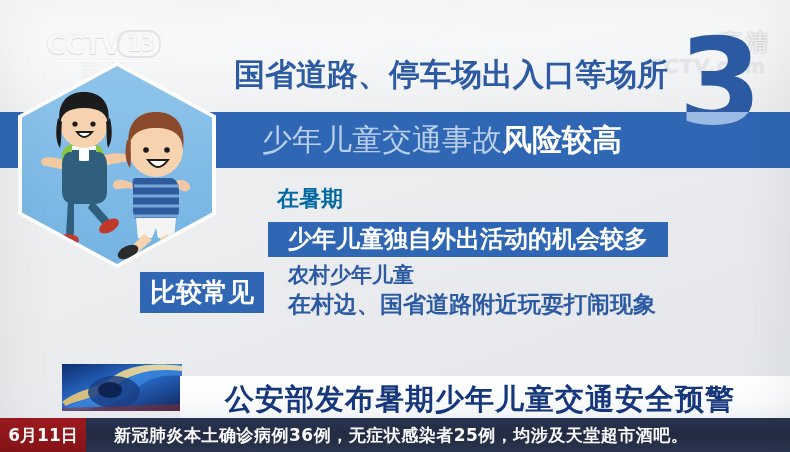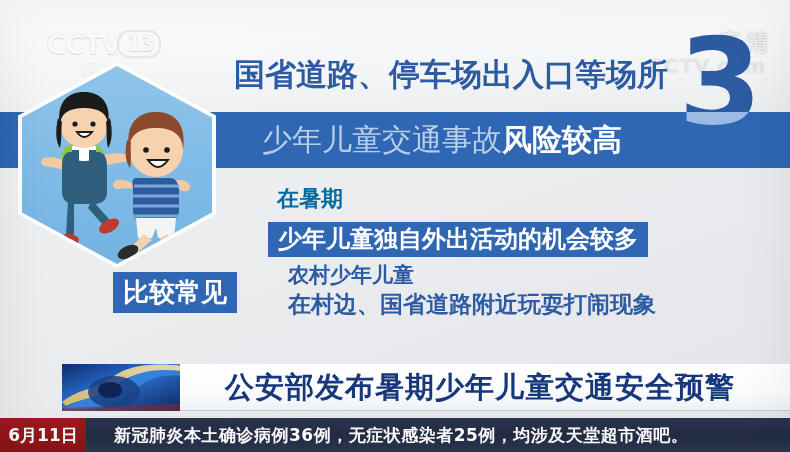--- a/index.html
+++ b/index.html
@@ -186,36 +186,36 @@
     font-weight: bold;
     color: #0369a1;
     white-space: nowrap;
   }
   .mid-bar {
     position: absolute;
     left: 268px; top: 222px;
     height: 35px;
     background: #2f67b4;
     z-index: 4;
-    padding: 0 10px;
+    padding: 0 20px;
     display: flex;
     align-items: center;
   }
   .mid-bar span {
     font-size: 24px;
     font-weight: bold;
     color: #ffffff;
     white-space: nowrap;
     line-height: 35px;
   }
 
   
   .low-box {
     position: absolute;
-    left: 113px; top: 272px;
+    left: 140px; top: 272px;
     height: 41px;
     background: #2f67b4;
     z-index: 4;
     padding: 0 10px;
     display: flex;
     align-items: flex-start;
   }
   .low-box span {
     font-size: 26px;
     font-weight: bold;
@@ -242,21 +242,21 @@
   }
   .lt-swirl {
     position: absolute;
     left: 0; top: 0;
     width: 120px; height: 47px;
     overflow: hidden;
     background: #1b3f86;
   }
   .lt-white {
     position: absolute;
-    left: 118px; top: 0;
+    left: 118px; top: 12px;
     right: 0; height: 47px;
     background: linear-gradient(180deg, #ffffff 0%, #fbfcfd 55%, #eef1f5 100%);
     box-shadow: inset 0 -1px 0 rgba(190,198,210,0.9);
   }
   .lt-title {
     position: absolute;
     left: 0; top: 0;
     right: 10px; height: 47px;
     display: flex;
     align-items: center;

